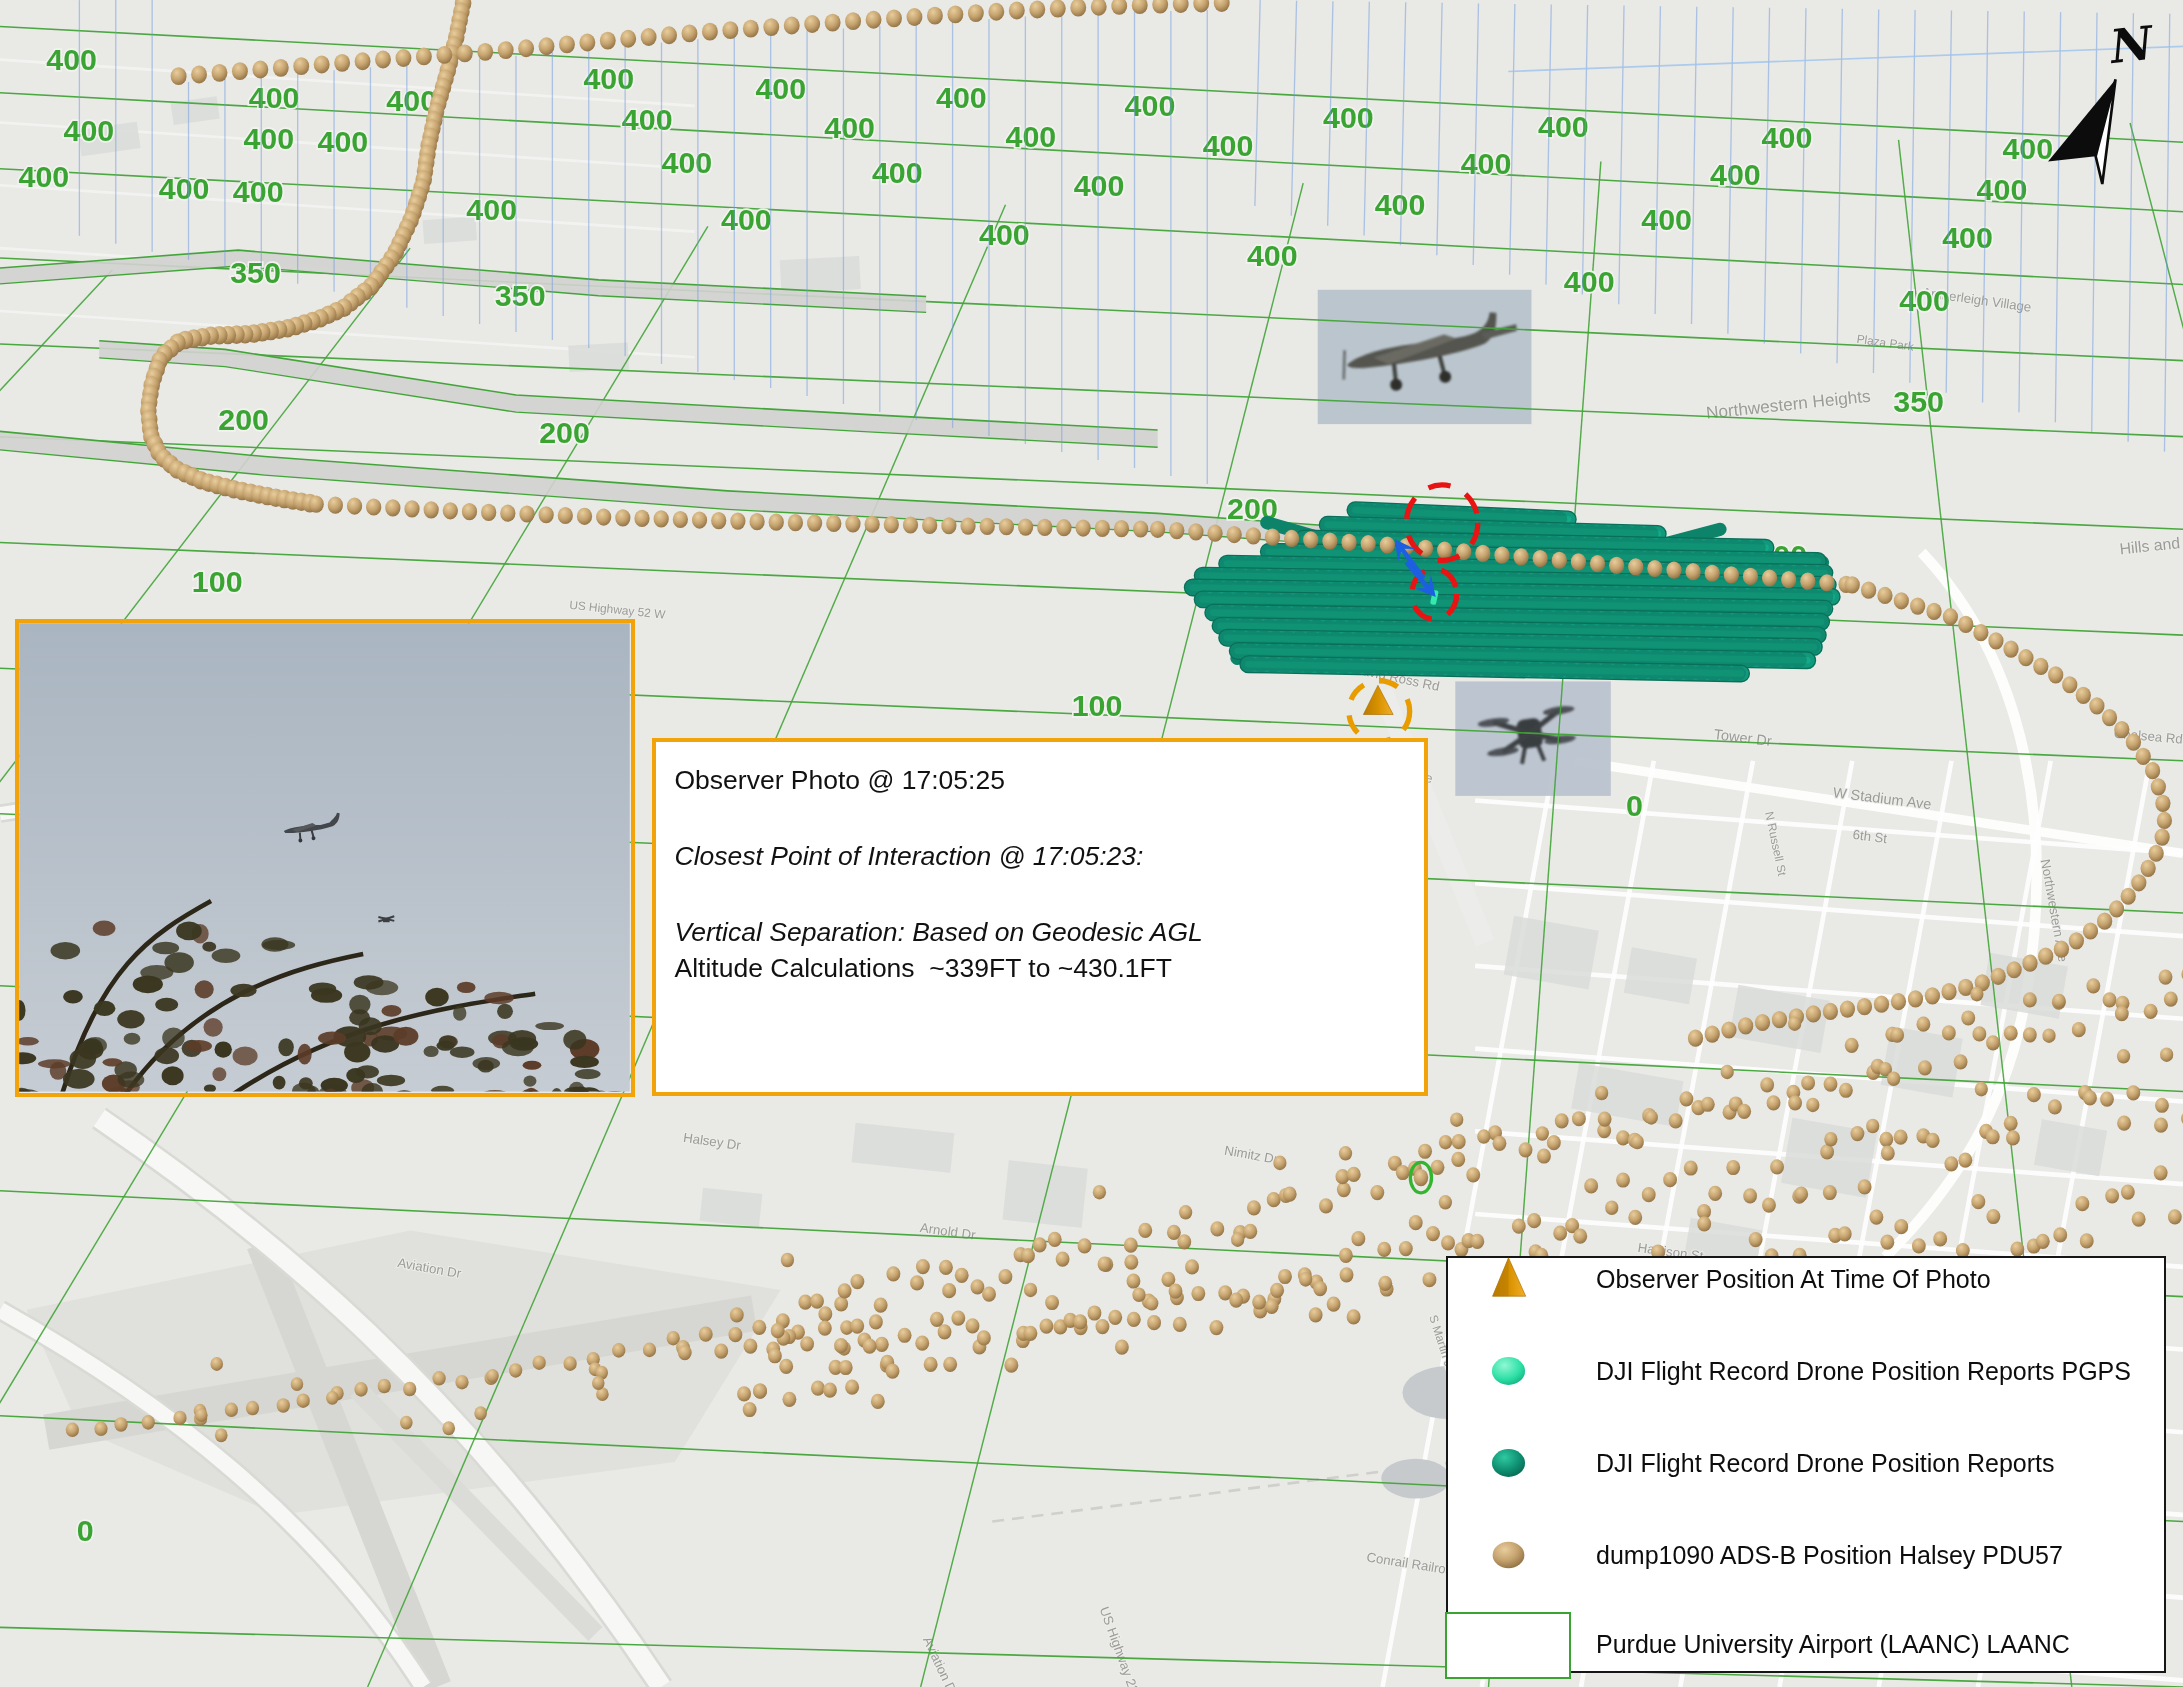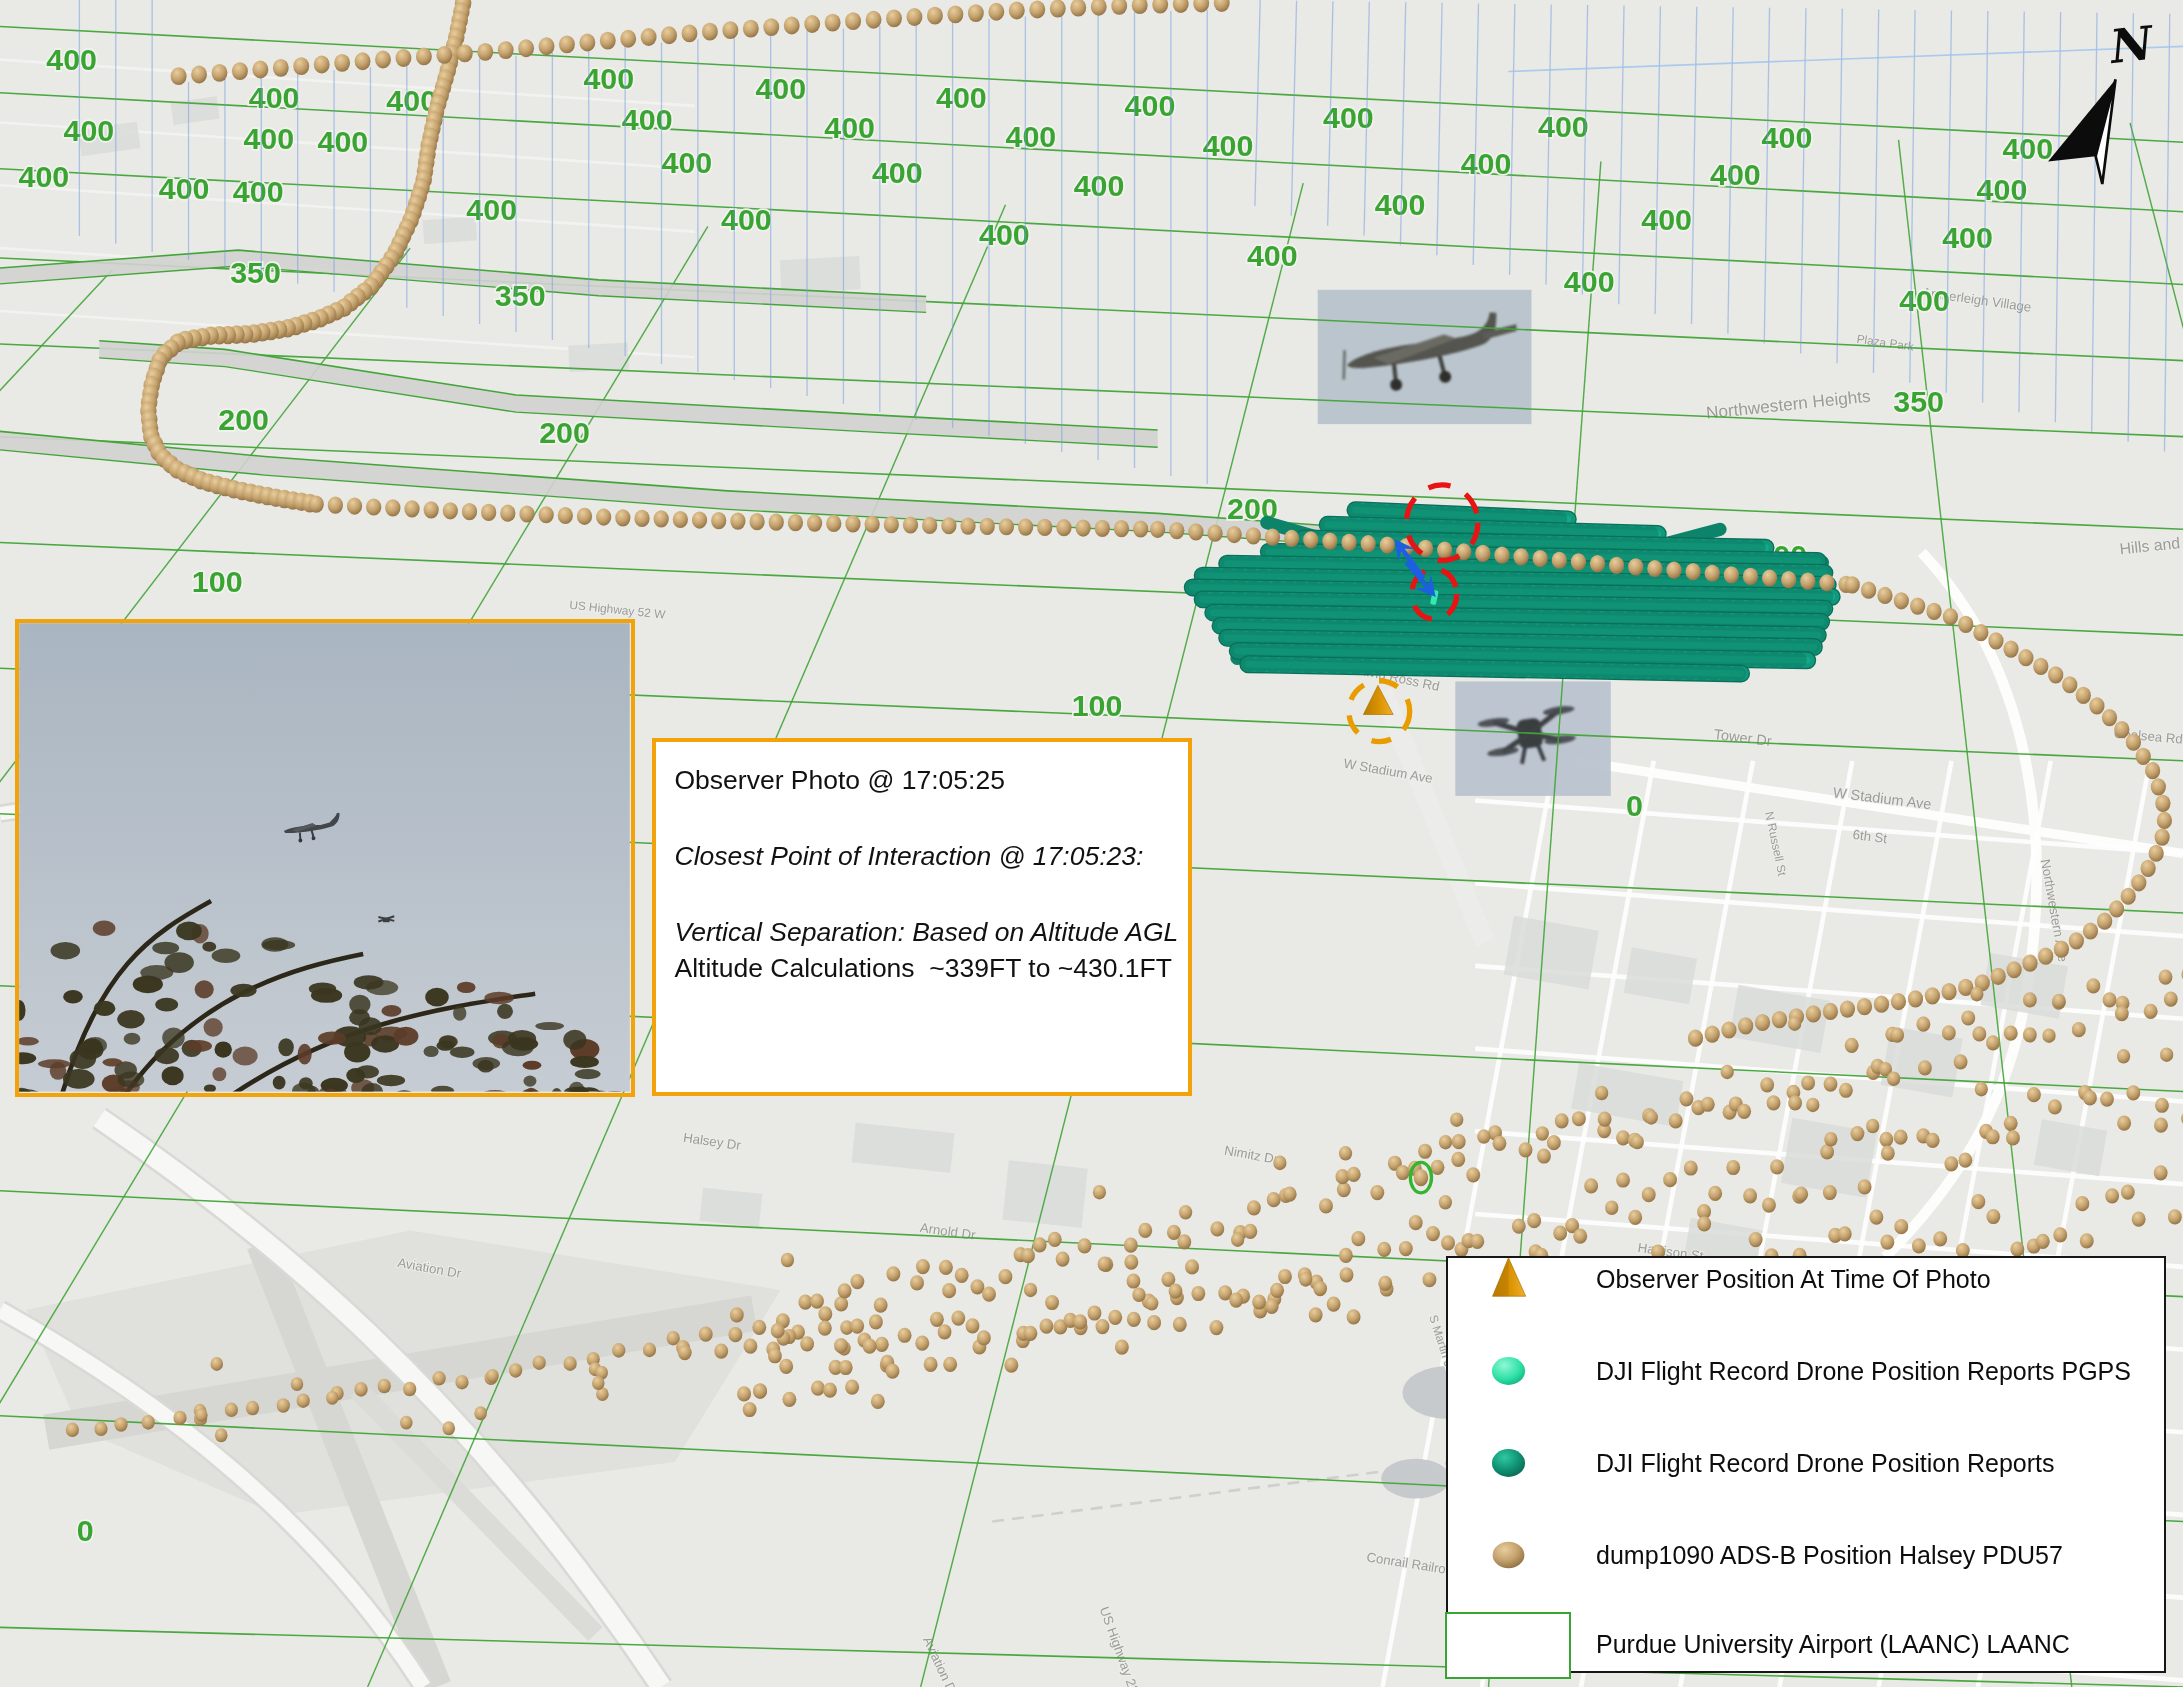--- a/index.html
+++ b/index.html
@@ -6,21 +6,21 @@
   body{width:2183px;height:1687px;overflow:hidden;position:relative;
        font-family:"Liberation Sans",sans-serif;}
   #stage{position:absolute;left:0;top:0;width:2183px;height:1687px;}
   svg text{user-select:none;}
   .alt-label{font-family:"Liberation Sans",sans-serif;font-weight:bold;fill:#3aa433;
              paint-order:stroke;stroke:#f2f2ef;stroke-width:5px;}
   .map-label{font-family:"Liberation Sans",sans-serif;fill:#9b9b98;
              paint-order:stroke;stroke:#ededea;stroke-width:3px;}
   
   .panel{position:absolute;background:#ffffff;box-sizing:border-box;padding-left:40px;}
-  #info-box{left:652px;top:738px;width:540px;height:358px;border:4.6px solid #f2a30a;
+  #info-box{left:652px;top:738px;width:776px;height:358px;border:4.6px solid #f2a30a;
             padding:22.5px 18.5px;color:#111;}
   #info-box .line{font-size:26.5px;line-height:30px;white-space:pre;}
   #info-box .gap{margin-top:46px;font-style:italic;}
   #legend{left:1446px;top:1256px;width:720px;height:417px;border:2.6px solid #161616;}
   .legend-row{position:absolute;left:0;width:100%;height:0;}
   .legend-label{position:absolute;left:148px;transform:translateY(-50%);
                 font-size:25px;color:#0d0d0d;white-space:nowrap;}
   .legend-icon{position:absolute;left:34px;transform:translateY(-50%);width:53px;height:53px;}
   #laanc-icon{position:absolute;left:-2.6px;top:354px;width:122px;height:63px;
               background:#fff;border:2px solid #3aa433;}
@@ -1177,21 +1177,21 @@
         <text x="3193" y="95" font-size="70" font-style="italic" font-weight="bold" font-family="&quot;DejaVu Serif&quot;,serif" fill="#0c0c0c" transform="rotate(-6 3193 95)">N</text>
         <polygon points="3198,120 3096,244 3168,236" fill="#0c0c0c"></polygon>
         <polygon points="3198,120 3168,236 3178,278" fill="#ffffff" stroke="#0c0c0c" stroke-width="4"></polygon>
       </g>
   </svg>
 
   
   <div id="info-box" class="panel">
     <div class="line">Observer Photo @ 17:05:25</div>
     <div class="line gap">Closest Point of Interaction @ 17:05:23:</div>
-    <div class="line gap">Vertical Separation: Based on Altitude AGL</div>
+    <div class="line gap">Vertical Separation: Based on Geodesic AGL</div>
     <div class="line" style="margin-top:6.6px">Altitude Calculations  ~339FT to ~430.1FT</div>
   </div>
 
   
   <div id="legend" class="panel">
     <div class="legend-row" style="top:20.5px">
       <svg class="legend-icon" viewBox="0 0 80 80">
         <polygon points="40,8 16,66 66,66" fill="url(#gOrange)" stroke="#a86e00" stroke-width="1"></polygon>
         <polygon points="40,8 16,66 40,66" fill="#b87a00" opacity="0.55"></polygon>
       </svg>

